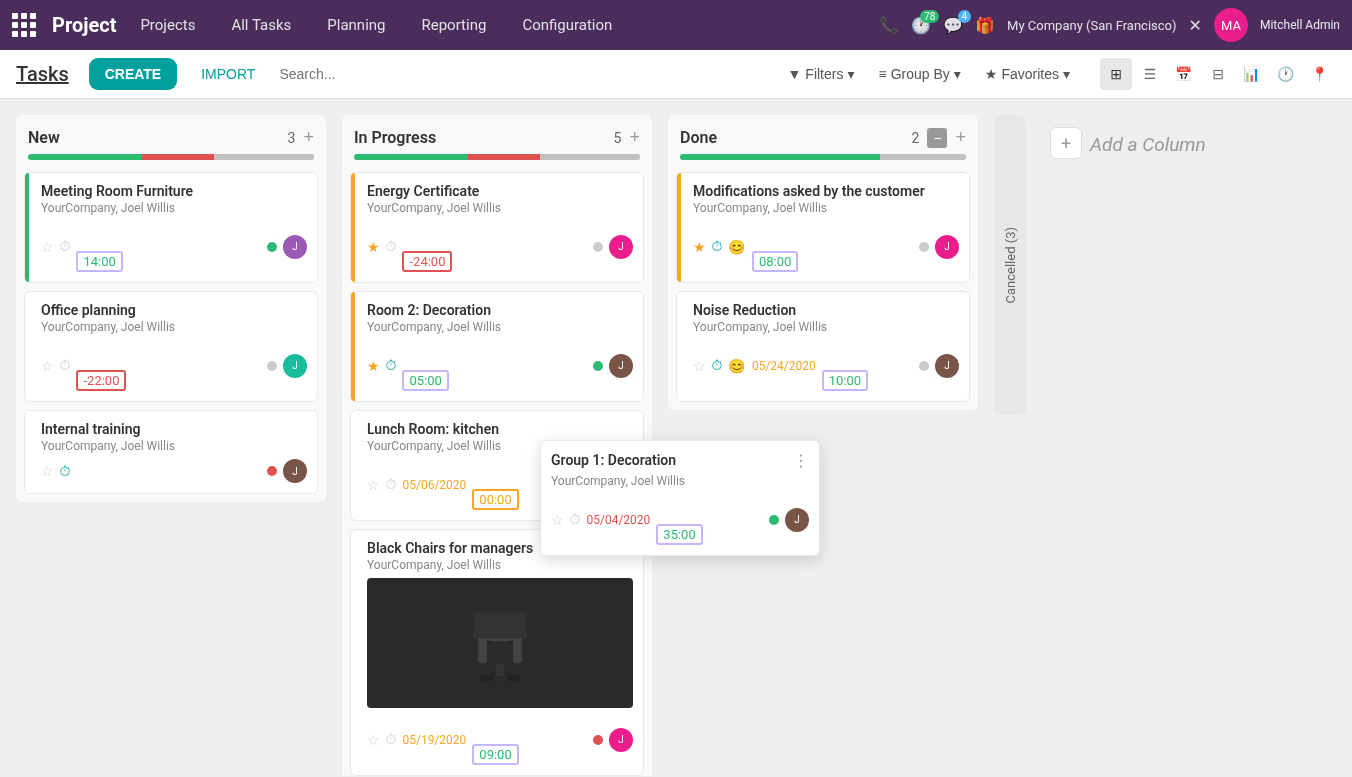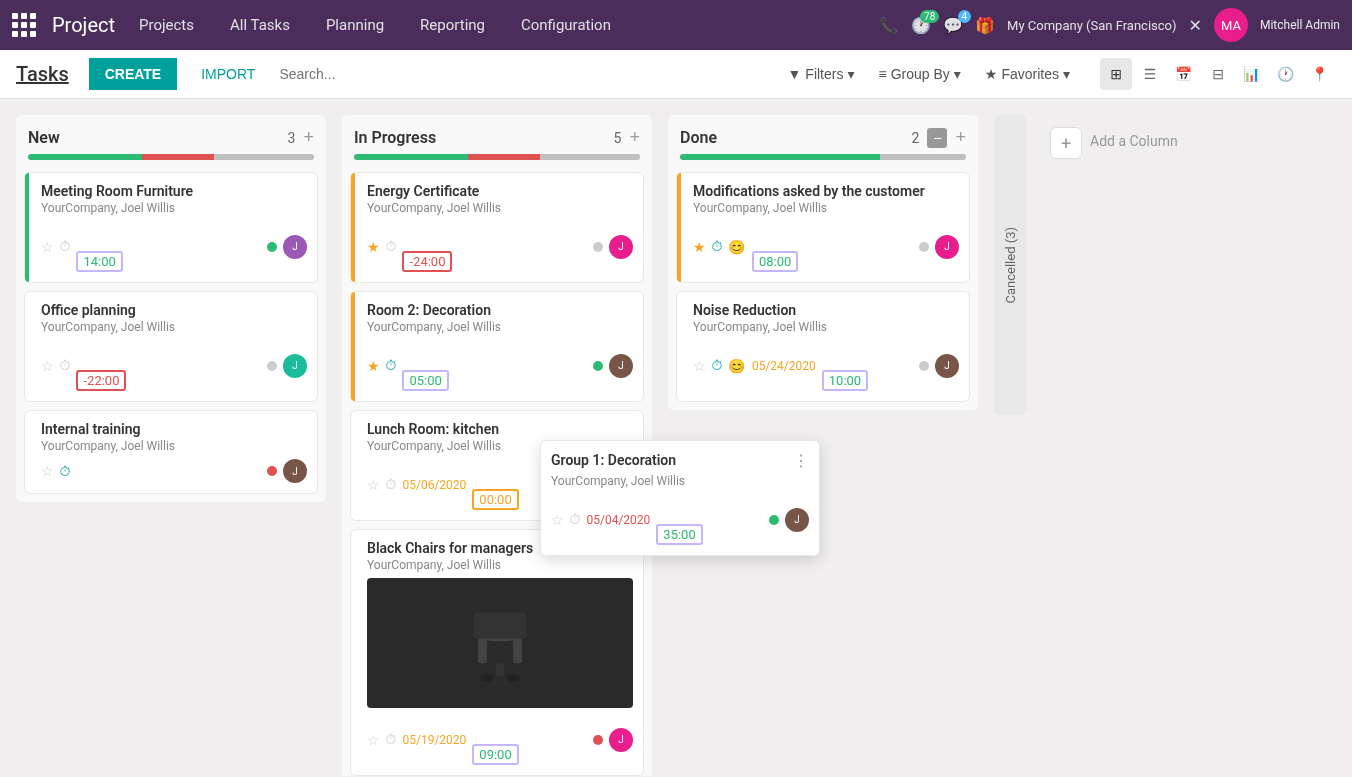--- a/index.html
+++ b/index.html
@@ -8,21 +8,21 @@
     
     .topnav {
       background: #4a2d5b;
       color: white;
       height: 50px;
       display: flex;
       align-items: center;
       padding: 0 12px;
       gap: 16px;
     }
-    .topnav-logo { font-size: 20px; font-weight: 400; color: white; margin-right: 8px; }
+    .topnav-logo { font-size: 20px; font-weight: 700; color: white; margin-right: 8px; }
     .topnav-links { display: flex; gap: 36px; flex: 1; }
     .topnav-link { color: rgba(255,255,255,0.85); font-size: 15px; cursor: pointer; text-decoration: none; }
     .topnav-right { display: flex; align-items: center; gap: 12px; margin-left: auto; }
     .nav-icon { color: rgba(255,255,255,0.85); font-size: 16px; cursor: pointer; position: relative; }
     .badge { background: #2dba73; color: white; font-size: 10px; border-radius: 8px; padding: 1px 4px; position: absolute; top: -6px; right: -8px; }
     .badge-blue { background: #4db8ff; }
     .company-selector { color: rgba(255,255,255,0.85); font-size: 13px; cursor: pointer; }
     .user-avatar { width: 34px; height: 34px; border-radius: 50%; background: #c084a0; display: flex; align-items: center; justify-content: center; color: white; font-size: 13px; overflow: hidden; }
     .user-name { color: rgba(255,255,255,0.9); font-size: 12px; text-align: center; }
 
@@ -31,21 +31,21 @@
       background: white;
       padding: 8px 16px;
       display: flex;
       align-items: center;
       gap: 12px;
       border-bottom: 1px solid #e0e0e0;
     }
     .page-title { font-size: 20px; color: #333; font-weight: 500; margin-right: 8px; text-decoration: underline; }
     .search-bar { flex: 1; display: flex; align-items: center; }
     .search-input { flex: 1; border: none; outline: none; font-size: 14px; color: #999; background: transparent; }
-    .btn-create { background: #00a09d; color: white; border: none; padding: 8px 16px; border-radius: 0; font-size: 14px; font-weight: 600; cursor: pointer; }
+    .btn-create { background: #00a09d; color: white; border: none; padding: 8px 16px; border-radius: 9px; font-size: 14px; font-weight: 600; cursor: pointer; }
     .btn-import { background: transparent; color: #00a09d; border: none; padding: 8px 12px; font-size: 14px; cursor: pointer; }
     .toolbar-filters { display: flex; align-items: center; gap: 4px; margin-left: auto; }
     .filter-btn { display: flex; align-items: center; gap: 4px; padding: 6px 10px; border: none; background: transparent; color: #555; font-size: 14px; cursor: pointer; border-radius: 4px; }
     .view-icons { display: flex; gap: 2px; margin-left: 8px; }
     .view-icon { width: 32px; height: 32px; display: flex; align-items: center; justify-content: center; cursor: pointer; border-radius: 4px; color: #666; font-size: 14px; }
     .view-icon.active { background: #e8e8e8; color: #333; }
 
     
     .kanban-board {
       display: flex;
@@ -141,21 +141,21 @@
     .add-column {
       min-width: 180px;
       display: flex;
       align-items: flex-start;
       gap: 8px;
       padding: 12px 8px;
       cursor: pointer;
       color: #999;
     }
     .add-col-btn { width: 32px; height: 32px; border-radius: 6px; background: white; border: 1px solid #ddd; display: flex; align-items: center; justify-content: center; font-size: 18px; color: #999; cursor: pointer; }
-    .add-col-text { font-size: 14px; color: #999; padding-top: 6px; }
+    .add-col-text { font-size: 19px; color: #999; padding-top: 6px; font-style: italic; }
 
     
     .done-minus { background: #999; color: white; border: none; border-radius: 3px; width: 20px; height: 20px; cursor: pointer; font-size: 14px; display: flex; align-items: center; justify-content: center; }
 
     
     .av-purple { background: #9b59b6; }
     .av-teal { background: #1abc9c; }
     .av-brown { background: #795548; }
     .av-pink { background: #e91e8c; }
 

